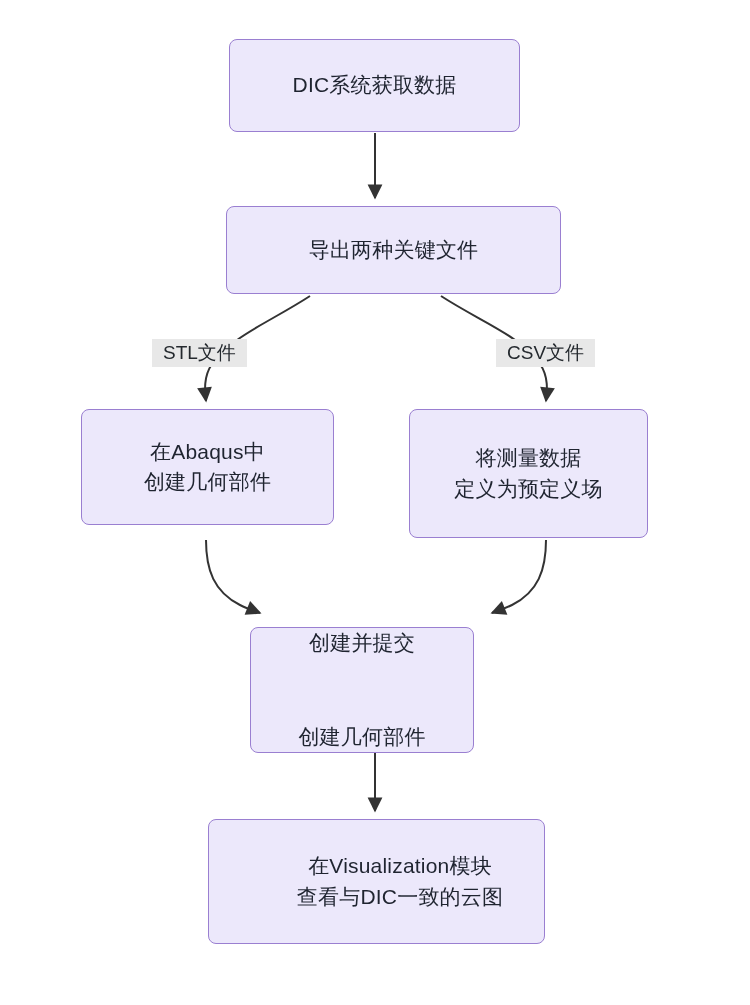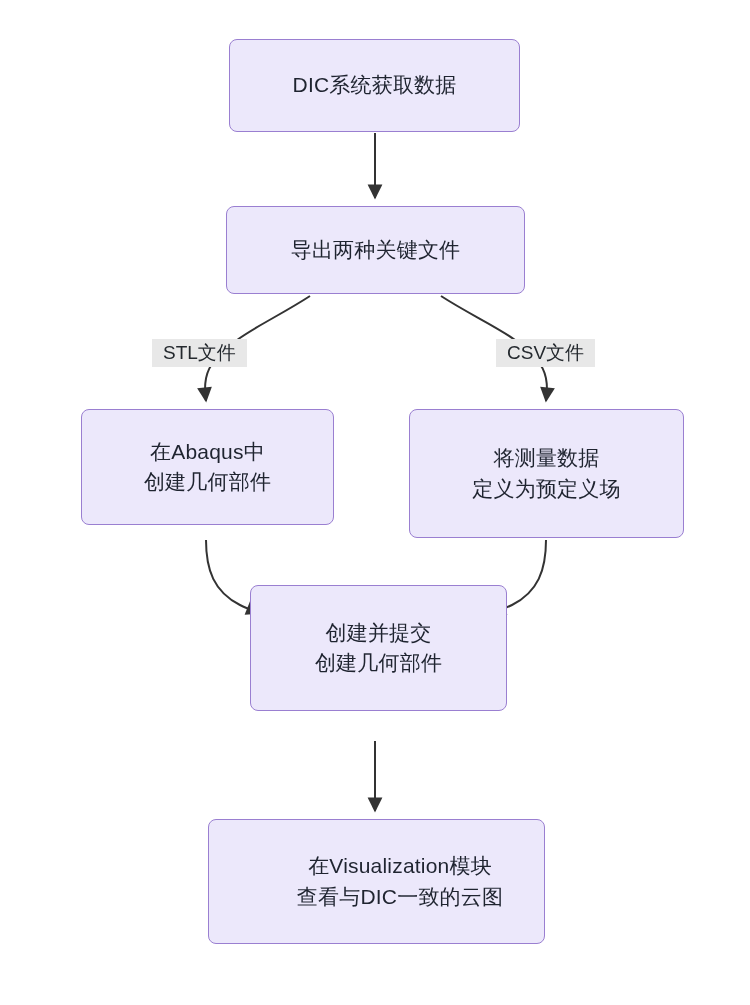--- a/index.html
+++ b/index.html
@@ -54,24 +54,24 @@
     color: #24292e;
     font-size: 19px;
     line-height: 1.25;
     padding: 2px 11px;
     white-space: nowrap;
     box-sizing: border-box;
   }
 
   
   #node-acquire      { left: 229px; top: 39px;  width: 291px; height: 93px; }
-  #node-export       { left: 226px; top: 206px; width: 299px; height: 88px; }
+  #node-export       { left: 226px; top: 206px; width: 335px; height: 88px; }
   #node-geometry     { left: 81px;  top: 409px; width: 253px; height: 116px; }
-  #node-predefined   { left: 409px; top: 409px; width: 275px; height: 129px; }
-  #node-submit       { left: 250px; top: 585px; width: 257px; height: 126px; }
+  #node-predefined   { left: 409px; top: 409px; width: 239px; height: 129px; }
+  #node-submit       { left: 250px; top: 627px; width: 224px; height: 126px; justify-content: space-between; }
   #node-visualize    { left: 208px; top: 819px; width: 337px; height: 125px; padding-left: 47px; }
 
   
   #label-stl { left: 152px; top: 339px; }
   #label-csv { left: 496px; top: 339px; }
 </style>
 </head>
 <body>
 
 <div id="flow-canvas">

